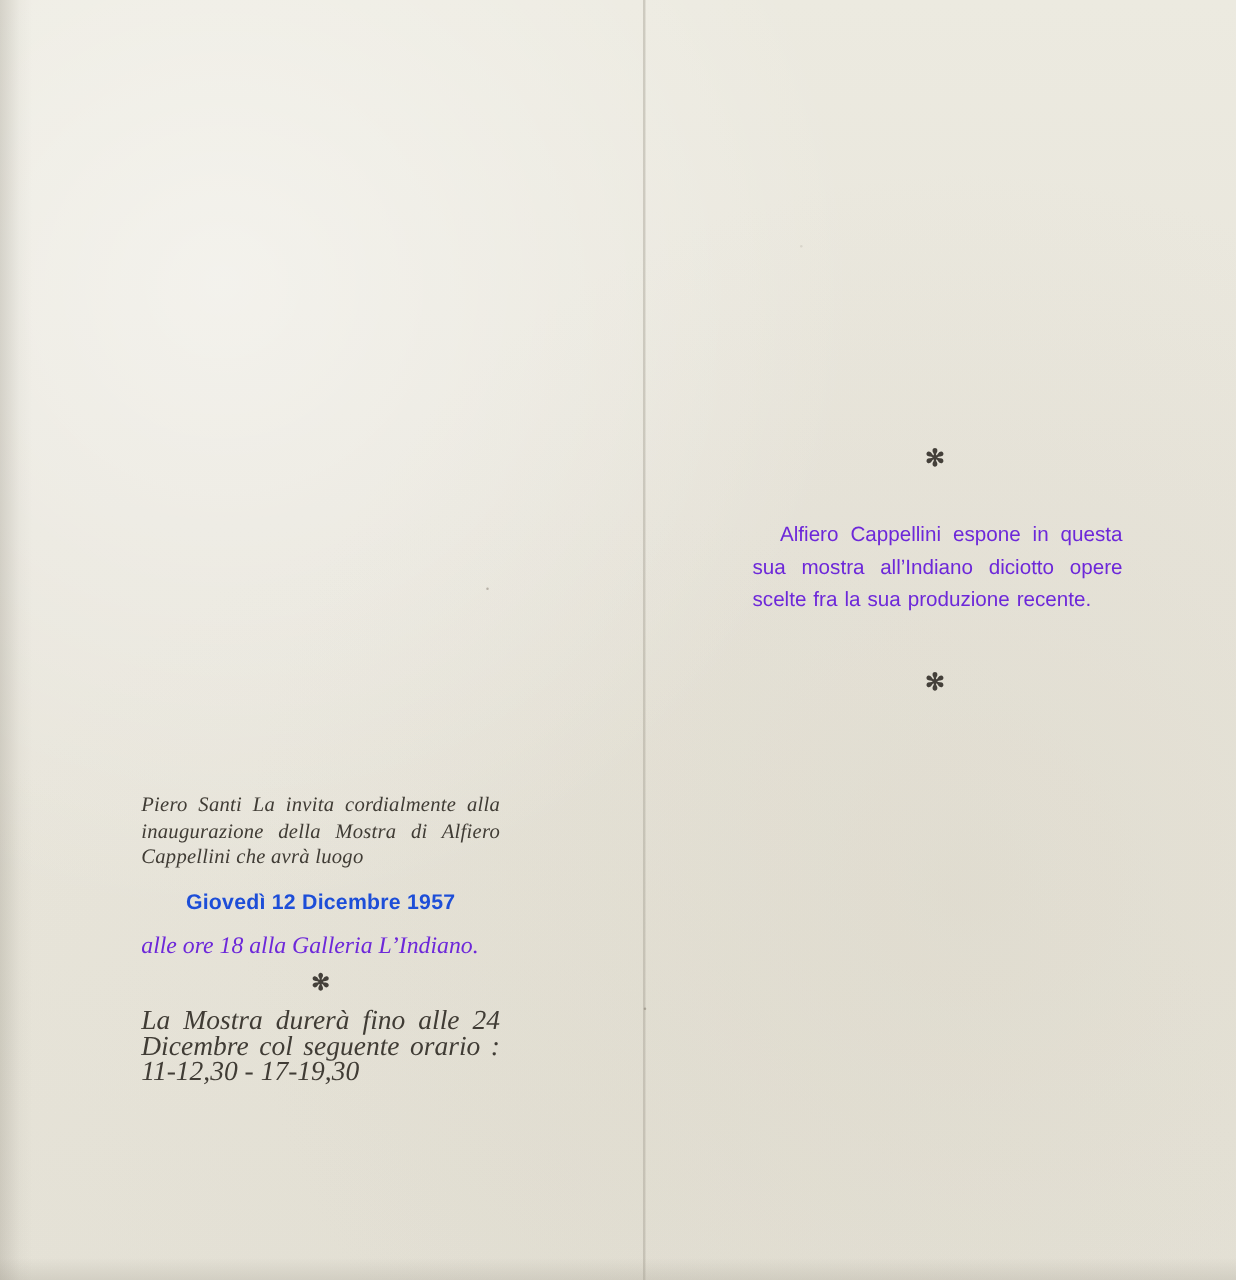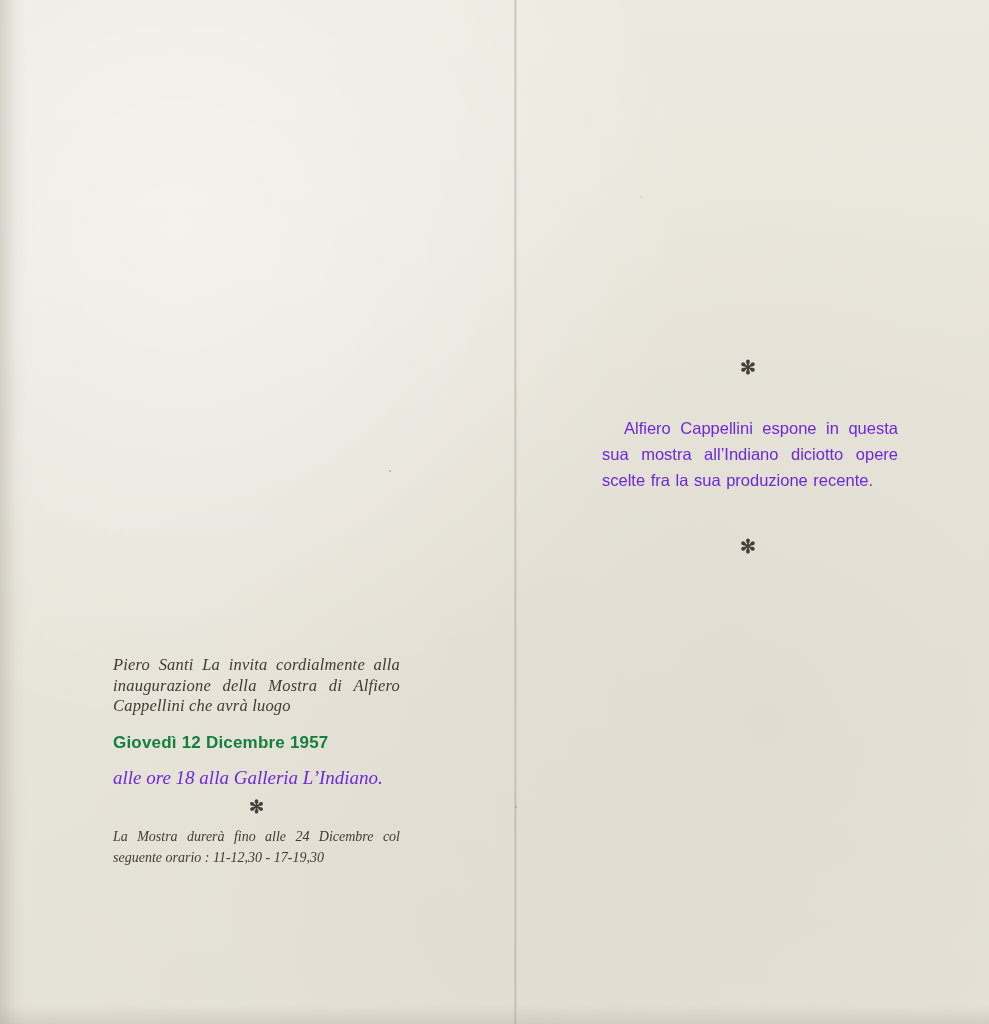--- a/index.html
+++ b/index.html
@@ -88,40 +88,41 @@
     text-align: justify;
     text-indent: 22px;
     color: #6d28d9;
     word-spacing: 1px;
   }
 
   
   .left-panel {
     position: absolute;
     left: 113px;
-    top: 655px;
+    top: 634px;
     width: 287px;
     color: #3a3630;
   }
   .invite-text {
     margin: 0;
     font-family: "Liberation Serif", serif;
     font-style: italic;
     font-size: 16.5px;
     line-height: 20.5px;
     text-align: justify;
     color: #403c35;
     letter-spacing: 0.2px;
   }
   .date-line {
     margin: 16px 0 0 0;
     font-family: "Liberation Sans", sans-serif;
     font-weight: bold;
     font-size: 17px;
-    color: #15803d;
+    text-align: center;
+    color: #1d4ed8;
     letter-spacing: 0.2px;
   }
   .place-line {
     margin: 15px 0 0 0;
     font-family: "Liberation Serif", serif;
     font-style: italic;
     font-size: 19px;
     line-height: 20.5px;
     text-align: justify;
     color: #6d28d9;
@@ -130,21 +131,21 @@
     margin: 8px 0 0 0;
     text-align: center;
     font-size: 18px;
     font-weight: bold;
     color: #44403a;
   }
   .hours-text {
     margin: 9px 0 0 0;
     font-family: "Liberation Serif", serif;
     font-style: italic;
-    font-size: 14px;
+    font-size: 22px;
     line-height: 20.5px;
     text-align: justify;
     color: #403c35;
   }
 </style>
 </head>
 <body>
 
 <div class="scan">
   <div class="paper-texture"></div>

